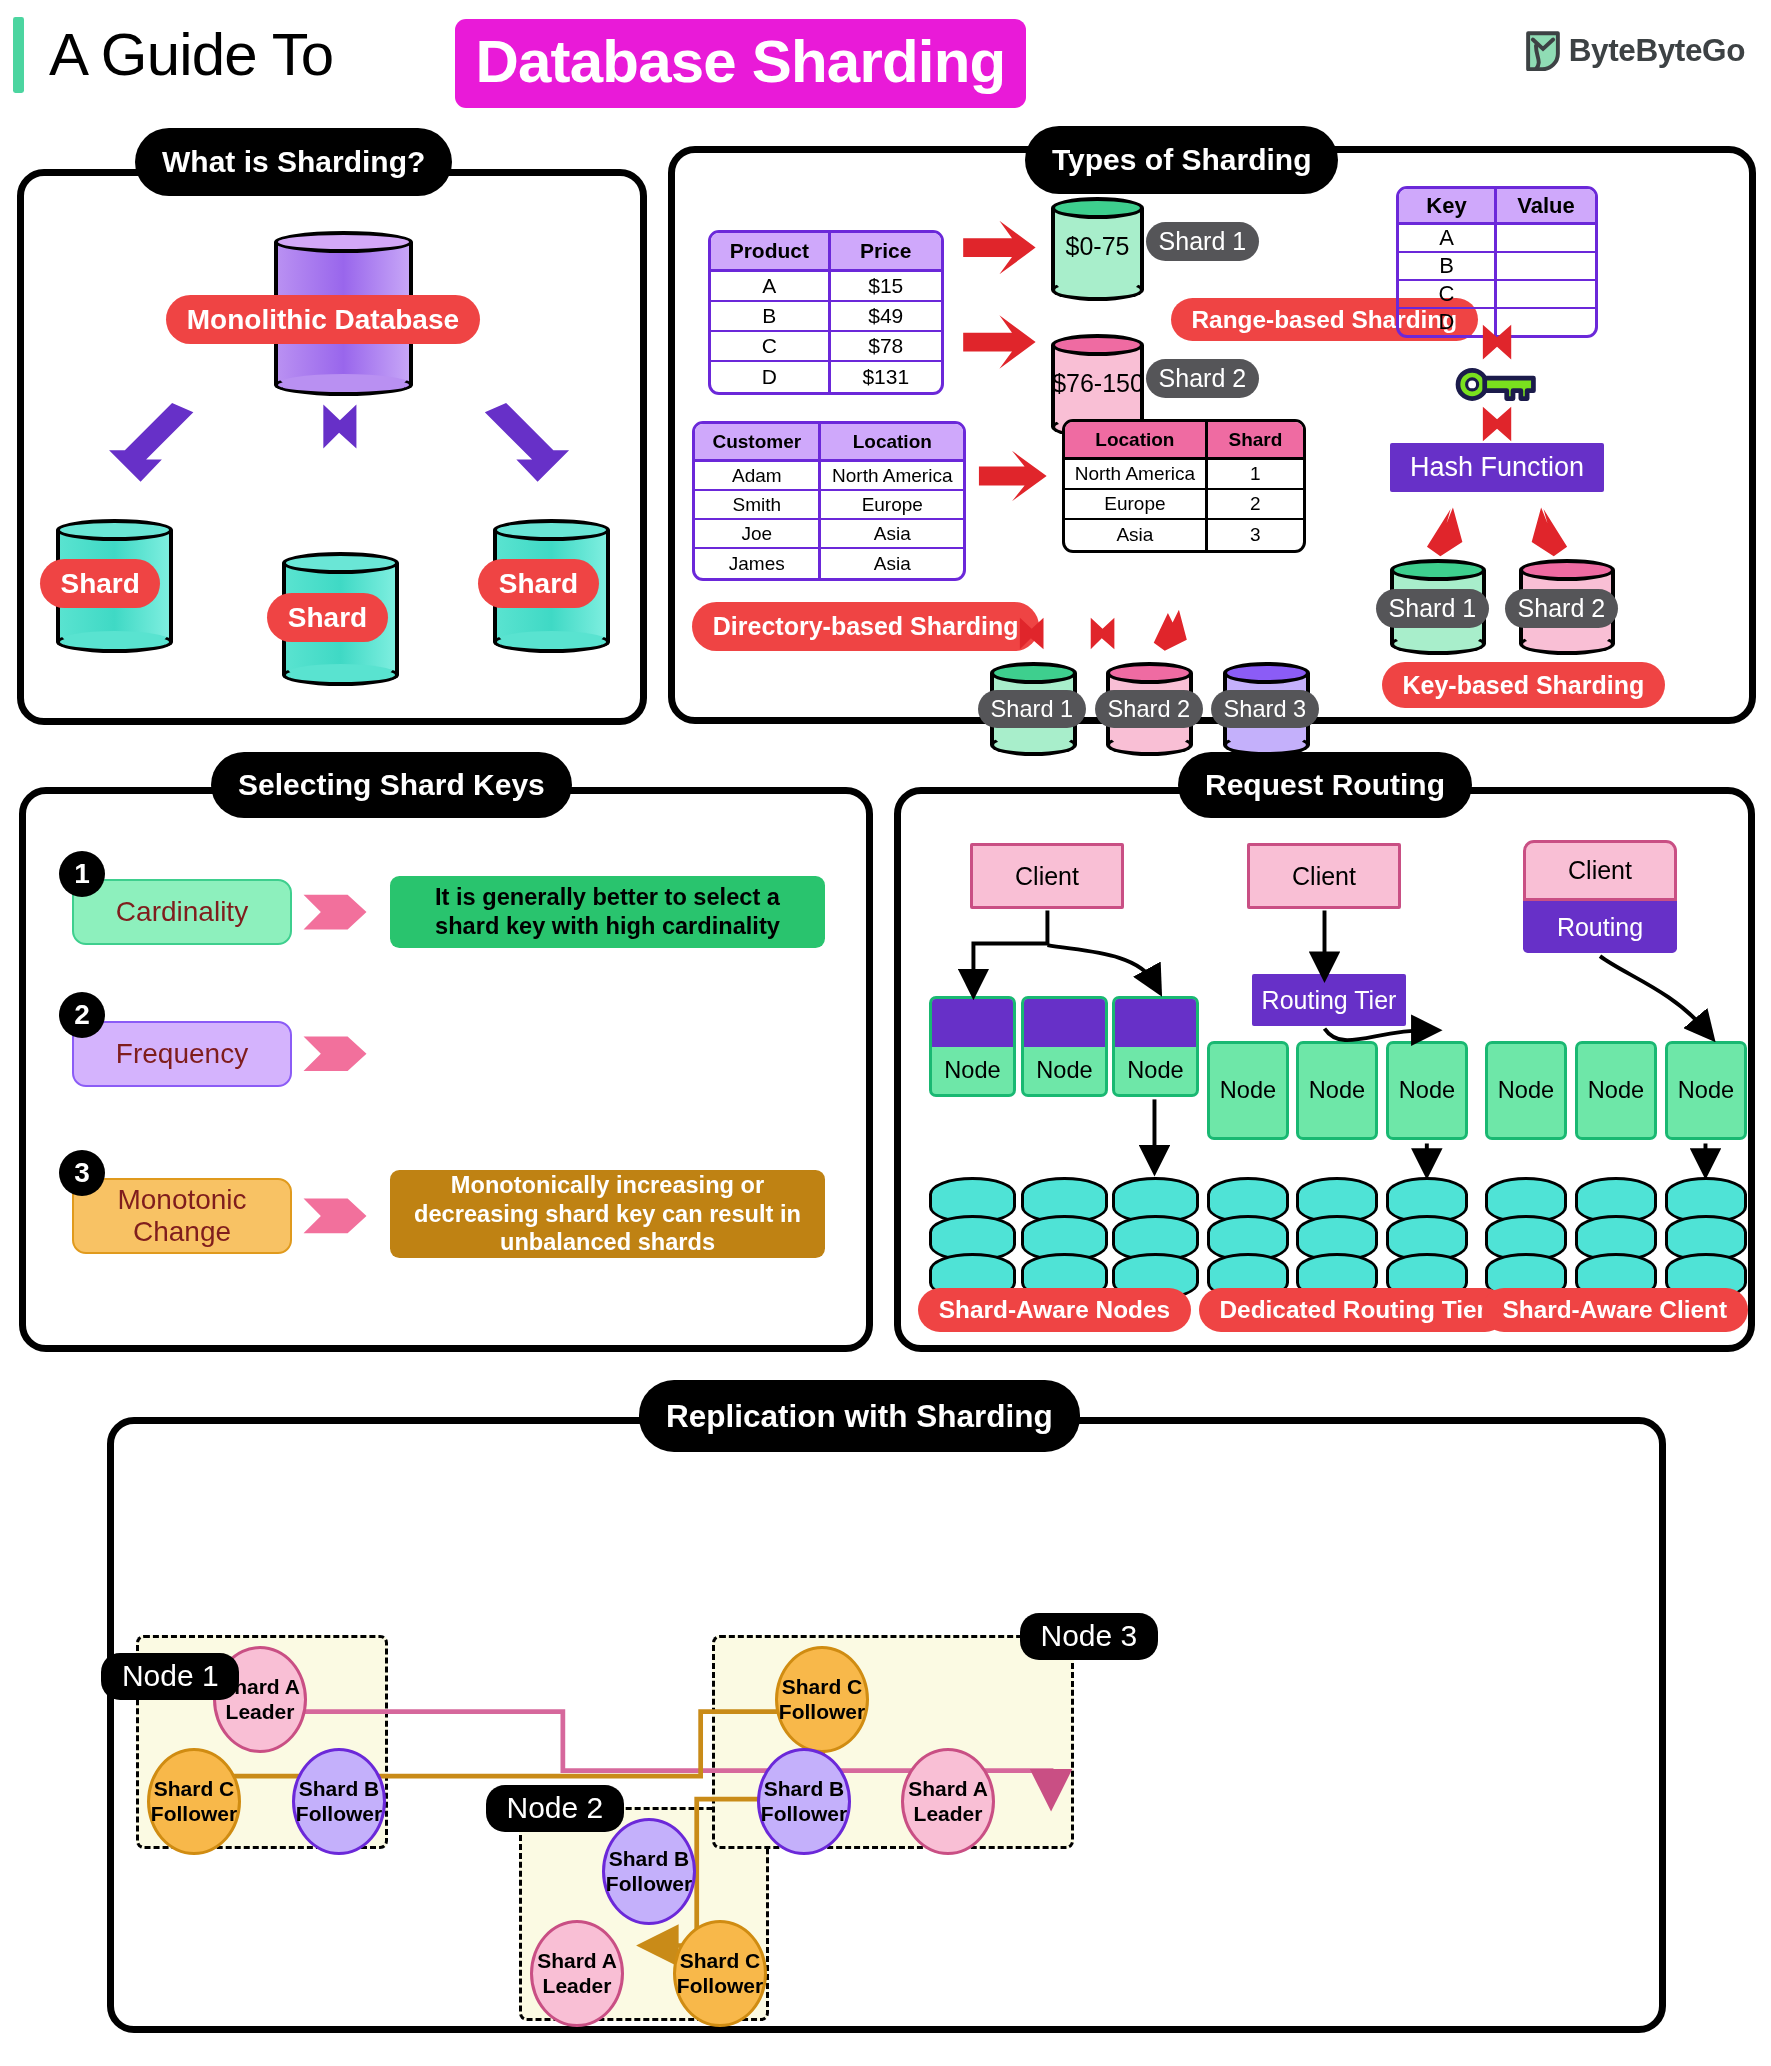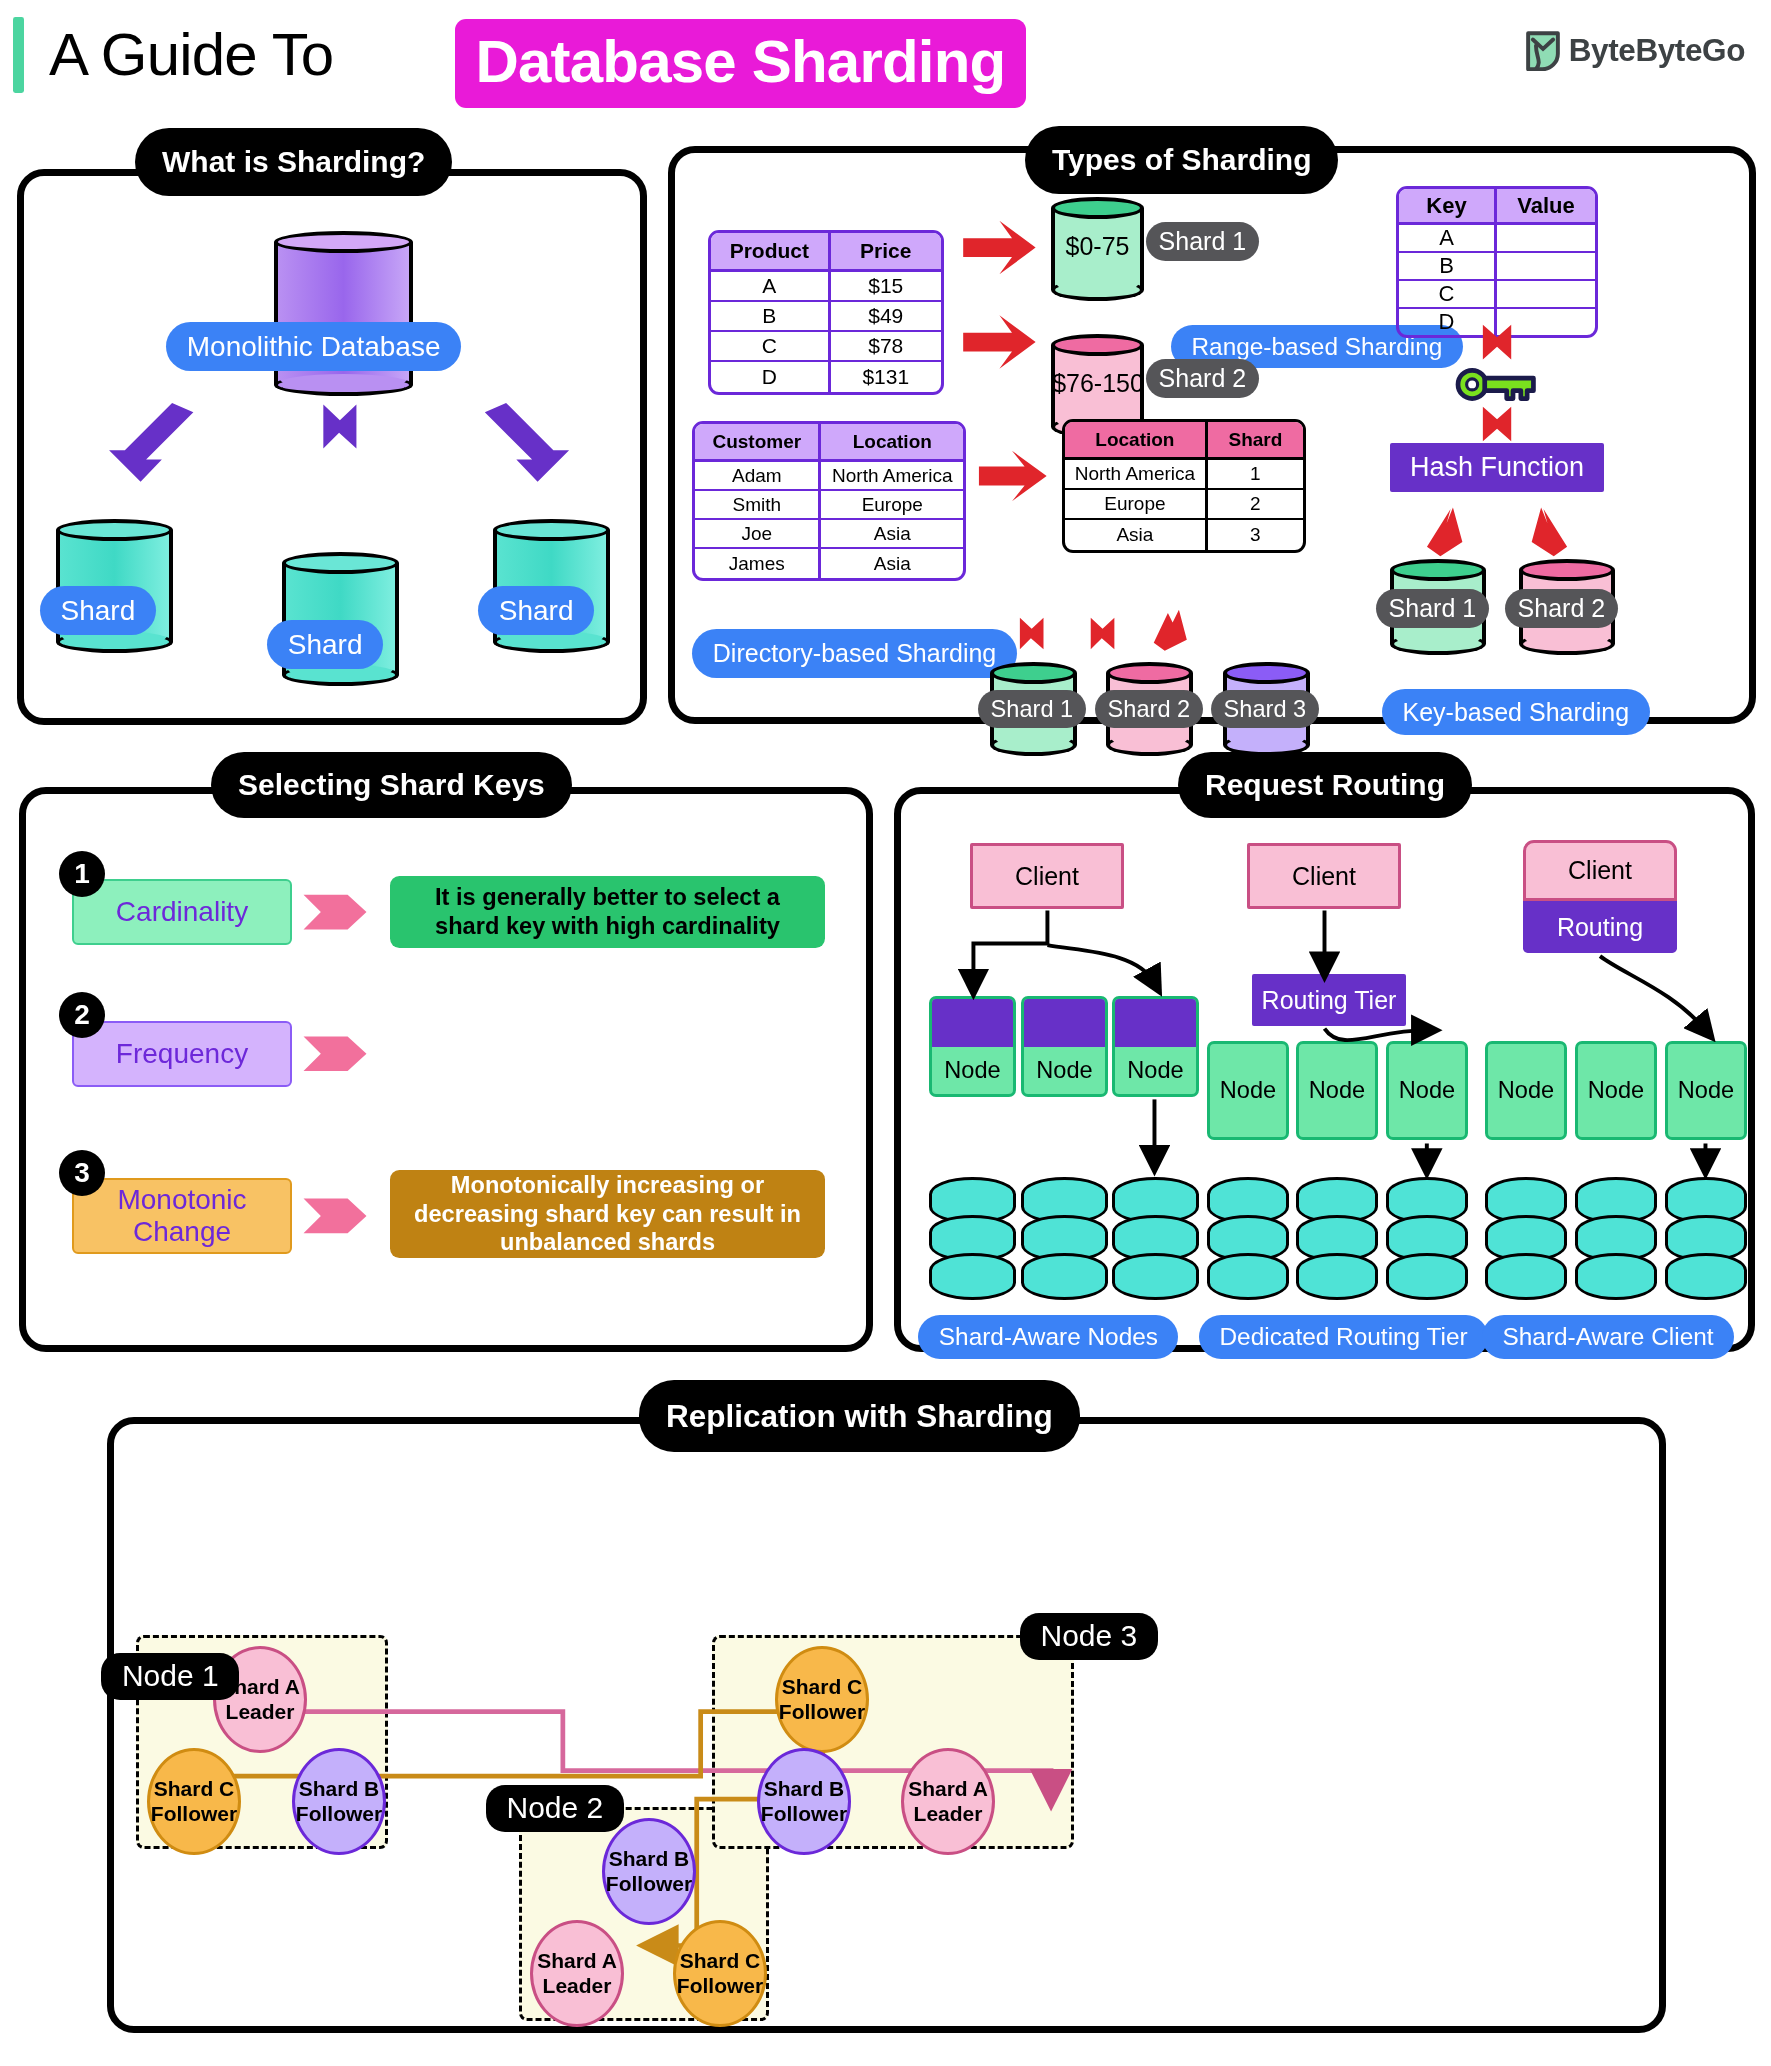--- a/index.html
+++ b/index.html
@@ -20,23 +20,23 @@
   #brand-name { font-size:31.5px; font-weight:700; color:#3d4244; letter-spacing:-0.4px; }
 
   
   .panel { position:absolute; border:7px solid #000; border-radius:27px; background:#fff; }
   .pill-head {
     position:absolute; background:#000; color:#fff; border-radius:35px;
     font-weight:700; display:flex; align-items:center; justify-content:center;
     padding:0 27px; white-space:nowrap; z-index:9;
   }
   .blk-label {
-    background:#3b82f6; color:#fff; border-radius:31.5px; font-weight:400;
+    background:#ef4444; color:#fff; border-radius:31.5px; font-weight:700;
     display:inline-flex; align-items:center; justify-content:center;
-    padding:0 20.5px; white-space:nowrap;margin-top:27px;
+    padding:0 20.5px; white-space:nowrap;
   }
   .gray-pill {
     background:#555558; color:#fff; border-radius:20.5px; font-weight:400;
     display:inline-flex; align-items:center; justify-content:center;
     padding:0 12.6px; white-space:nowrap;
   }
 
   
   .cyl { position:absolute; }
   .cyl .body { position:absolute; left:0; right:0; top:11px; bottom:11px; border-left:4.7px solid #000; border-right:4.7px solid #000; }
@@ -57,23 +57,23 @@
   .tbl-black tr:last-child td { border-bottom:none; }
   .tbl-black th:first-child, .tbl-black td:first-child { border-right:3.9px solid #000; }
 
   
   .num-badge {
     position:absolute; width:46px; height:46px; border-radius:50%;
     background:#000; color:#fff; font-size:28px; font-weight:700;
     display:flex; align-items:center; justify-content:center; z-index:4;
   }
   .key-box {
-    position:absolute; border-radius:6px; border:2.4px solid;
+    position:absolute; border-radius:14px; border:2.4px solid;
     display:flex; align-items:center; justify-content:center;
-    font-size:28px; color:#6d28d9; text-align:center; line-height:1.15;
+    font-size:28px; color:#7f1d1d; text-align:center; line-height:1.15;
   }
   .desc-box {
     position:absolute; border-radius:9.4px;
     display:flex; align-items:center; justify-content:center;
     font-size:23.6px; font-weight:700; text-align:center; line-height:1.22; padding:0 14px;
   }
 
   
   .rbox { position:absolute; border-radius:2px; display:flex; align-items:center; justify-content:center; font-size:25px; }
   .node-box { position:absolute; border:3.1px solid #19b872; border-radius:7px; overflow:hidden; background:#6ee7a8; }

